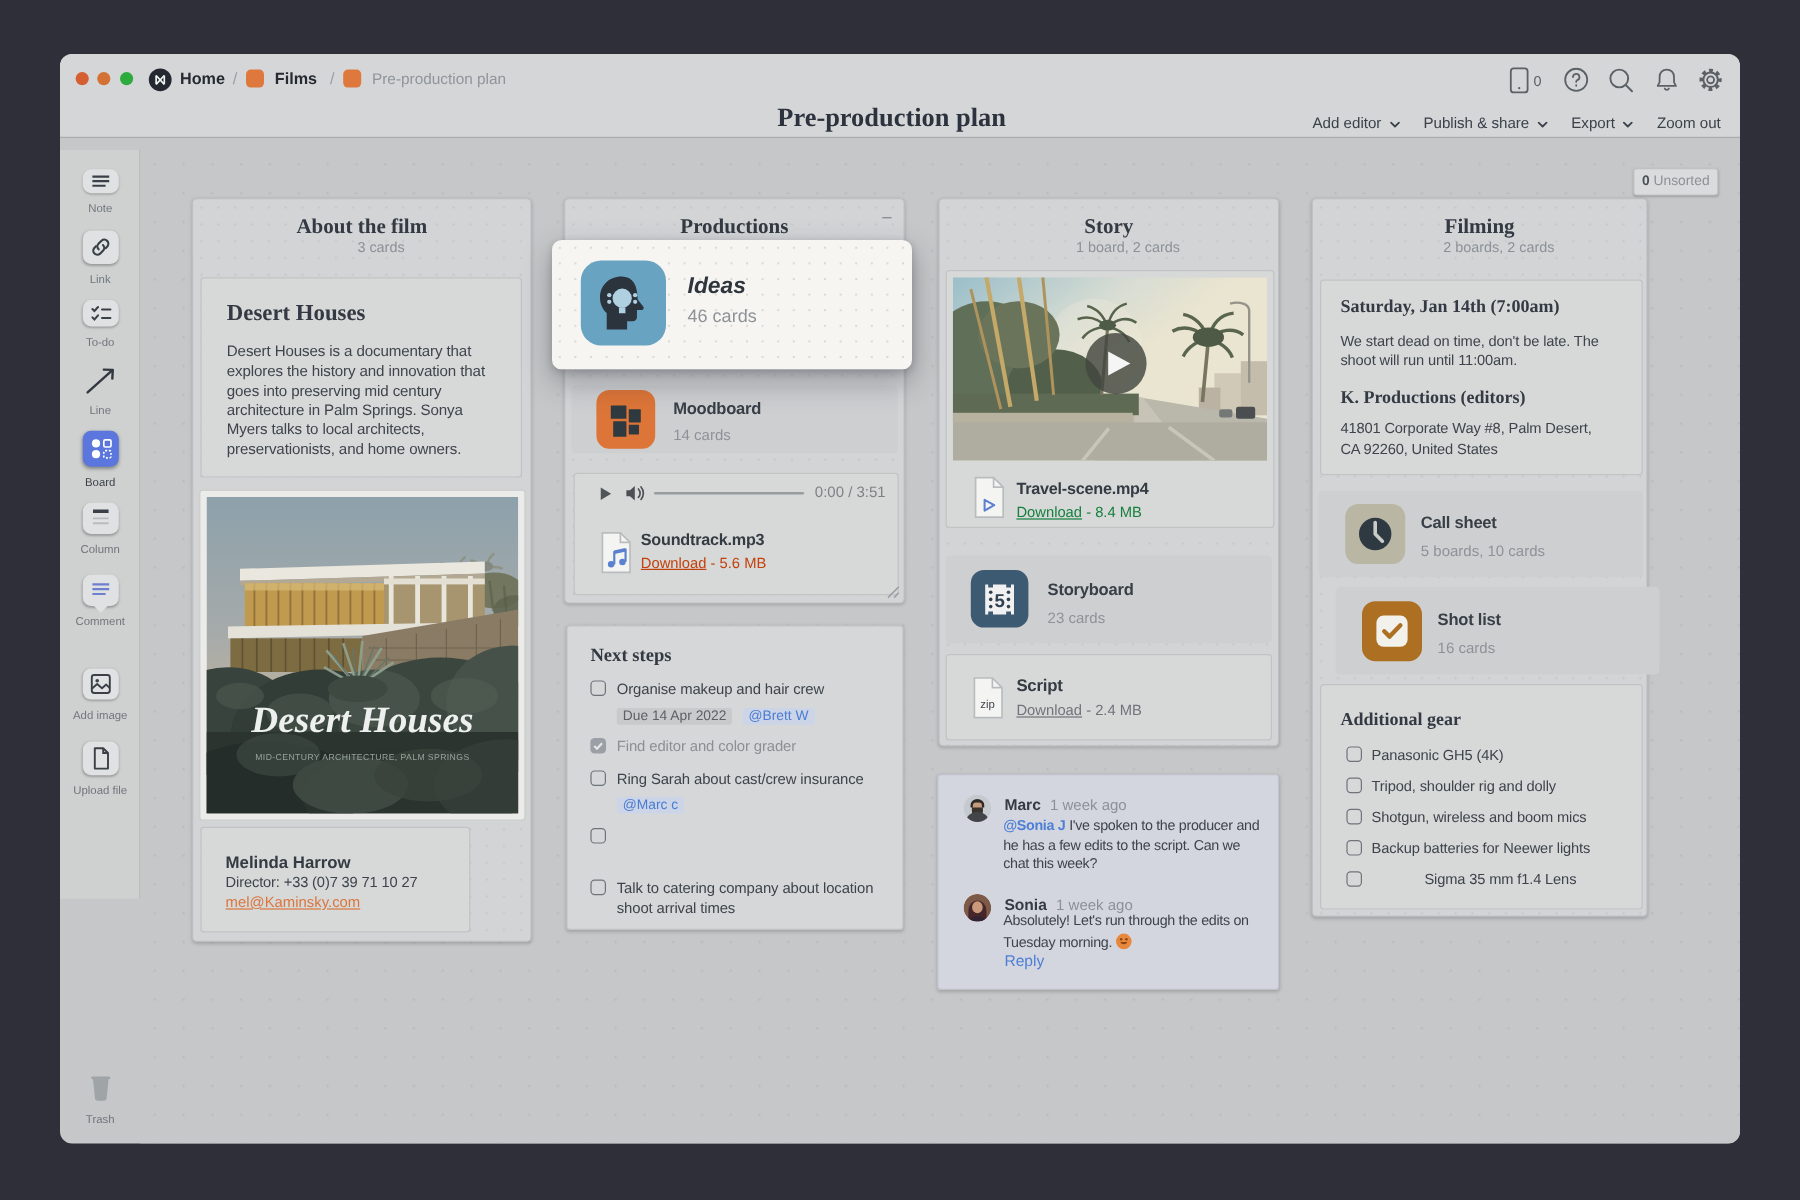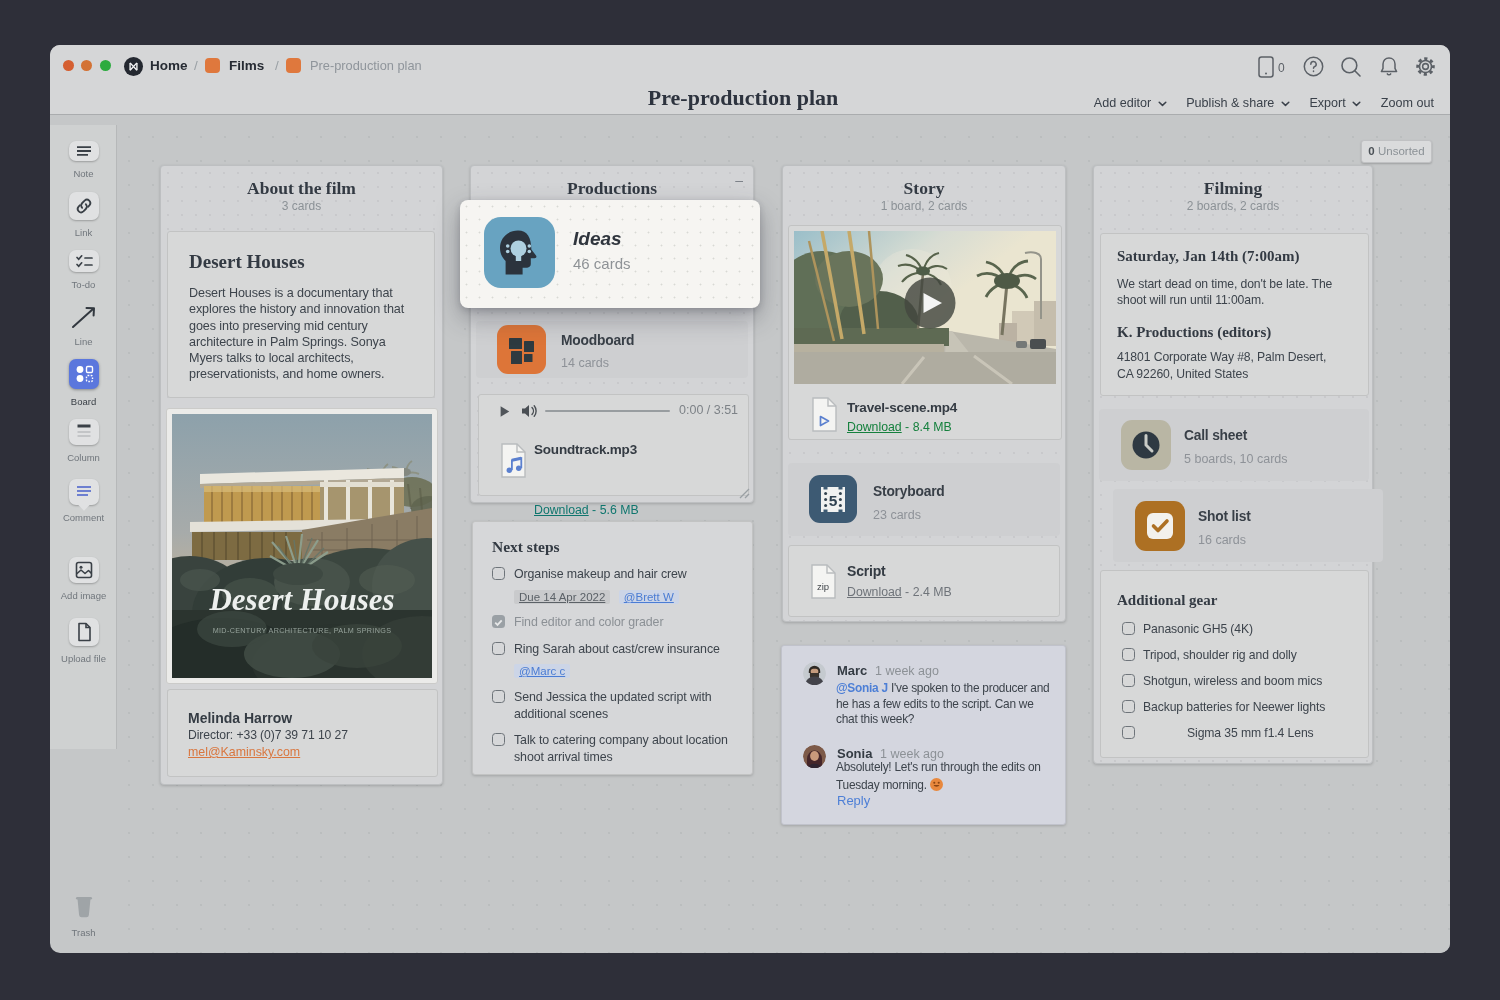--- a/index.html
+++ b/index.html
@@ -22,32 +22,32 @@
   .tool { position:absolute; width:67px; text-align:center; }
   .toolbox { display:inline-block; width:30px; height:28px; background:#e0e1e2;
     border-radius:7px; box-shadow:0 1px 2px rgba(0,0,0,.25); position:relative; }
   .toollabel { font-size:9.5px; color:#70767c; margin-top:3px; }
   .col { position:absolute; background:#d3d4d6; border:1px solid #bdbfc1;
     border-radius:4px; box-shadow:0 1px 3px rgba(0,0,0,.18);
     background-image:radial-gradient(circle, rgba(160,163,166,.28) 0.55px, rgba(0,0,0,0) 1.3px);
     background-size:14px 14px; }
   .coltitle { position:absolute; left:0; width:100%; text-align:center;
     font-family:"Liberation Serif",serif; font-weight:bold; font-size:17.5px; color:#333a43; }
-  .colsub { position:absolute; left:0; width:100%; text-align:center;
+  .colsub { position:absolute; left:16px; width:100%; text-align:center;
     font-size:12px; color:#8b9196; }
   .card { position:absolute; background:#d7d8d8; border:1px solid #c2c3c3; border-radius:3px; }
   .brow { position:absolute; background:#cecfd1; border-radius:4px; }
   .btitle { font-size:13.8px; letter-spacing:-0.2px; font-weight:bold; color:#383f47; }
   .bsub { font-size:12.5px; color:#8e9298; margin-top:3px; }
   .serifh { font-family:"Liberation Serif",serif; font-weight:bold; color:#333a43; }
   .gear { font-size:12.2px; color:#3d444c; letter-spacing:-0.1px; }
   .txt { font-size:12.6px; color:#3d444c; letter-spacing:-0.1px; }
   .chk { display:inline-block; width:13px; height:13px; border:1.5px solid #6e747a;
     border-radius:3.5px; background:transparent; }
-  .tag { display:inline-block; font-size:11.5px; padding:1px 5px; border-radius:2px;text-decoration:underline; }
+  .tag { display:inline-block; font-size:11.5px; padding:1px 5px; border-radius:2px; }
   .dl { text-decoration:underline; }
 </style>
 </head>
 <body>
 <div id="app">
   <div class="window">
     <div class="header">
       <div class="dot" style="left:12.5px;top:15px;width:11px;height:11px;background:#d55f31;"></div>
       <div class="dot" style="left:31px;top:15px;width:11px;height:11px;background:#d37234;"></div>
       <div class="dot" style="left:49.5px;top:15px;width:11px;height:11px;background:#2dab3f;"></div>
@@ -282,21 +282,21 @@
               <ellipse cx="215" cy="166" rx="28" ry="15" fill="#535e54" opacity=".55"></ellipse>
               <ellipse cx="28" cy="166" rx="20" ry="11" fill="#4a564e" opacity=".7"></ellipse>
               <ellipse cx="185" cy="232" rx="45" ry="22" fill="#39433c" opacity=".8"></ellipse>
               <ellipse cx="60" cy="215" rx="35" ry="18" fill="#3d4841" opacity=".7"></ellipse>
 
               <text x="130" y="196" text-anchor="middle" font-family="Liberation Serif" font-style="italic" font-weight="bold" font-size="31" fill="#edf0ee">Desert Houses</text>
               <text x="130" y="219" text-anchor="middle" font-family="Liberation Sans" font-size="7.2" letter-spacing="0.35" fill="#97a39c">MID-CENTURY ARCHITECTURE, PALM SPRINGS</text>
             </svg>
           </div>
         </div>
-        <div class="card" style="left:6px;top:523px;width:271px;height:88px;">
+        <div class="card" style="left:6px;top:523px;width:225px;height:88px;">
           <div class="abs" style="left:20px;top:20px;font-size:14px;font-weight:bold;color:#343b43;">Melinda Harrow</div>
           <div class="abs txt" style="left:20px;top:38px;font-size:12.2px;">Director: +33 (0)7 39 71 10 27</div>
           <div class="abs" style="left:20px;top:55px;font-size:12.4px;color:#d9763e;text-decoration:underline;">mel@Kaminsky.com</div>
         </div>
       </div>
 
       <div class="col" style="left:353px;top:40px;width:284px;height:338px;">
         <div class="coltitle" style="top:12px;">Productions</div>
         <div class="abs" style="right:10px;top:6px;color:#7d8289;font-size:14px;">–</div>
         <div class="brow" style="left:5px;top:155px;width:272px;height:57px;">
@@ -323,21 +323,21 @@
           <div class="abs" style="left:200px;top:8px;font-size:12.5px;color:#7d8287;">0:00 / 3:51</div>
           <svg class="abs" style="left:21px;top:47px;" width="27" height="37" viewBox="0 0 27 37">
             <path d="M2 2 h15 l8 8 v25 h-23 z" fill="#f4f4f2" stroke="#b9bcbe" stroke-width="1.4"></path>
             <path d="M17 2 v8 h8" fill="none" stroke="#b9bcbe" stroke-width="1.4"></path>
             <circle cx="9.3" cy="28.3" r="2.7" fill="#5b80cf"></circle>
               <circle cx="18.7" cy="26.3" r="2.7" fill="#5b80cf"></circle>
             <path d="M11.9 28.2 V18.2 L21.3 16.2 V26.2" fill="none" stroke="#5b80cf" stroke-width="1.8"></path>
             <path d="M11.9 18.2 L21.3 16.2" stroke="#5b80cf" stroke-width="3"></path>
           </svg>
           <div class="abs" style="left:55px;top:47px;font-size:13.5px;letter-spacing:-0.2px;font-weight:bold;color:#343b43;">Soundtrack.mp3</div>
-          <div class="abs" style="left:55px;top:67px;font-size:12.3px;color:#0f766e;margin-top:41px;"><span class="dl">Download</span> - 5.6 MB</div>
+          <div class="abs" style="left:55px;top:67px;font-size:12.3px;color:#c2410c;"><span class="dl">Download</span> - 5.6 MB</div>
         </div>
         <svg class="abs" style="right:3px;bottom:3px;" width="11" height="11" viewBox="0 0 11 11" stroke="#9aa0a4" stroke-width="1.3">
             <path d="M10 1 L1 10 M10 6 L6 10"></path>
           </svg>
       </div>
 
       <div class="abs" style="left:343px;top:75px;width:300px;height:108px;background:#f6f5f2;border-radius:8px;box-shadow:0 10px 24px rgba(40,42,54,.35), 0 2px 6px rgba(40,42,54,.2);background-image:radial-gradient(circle, rgba(172,174,169,.4) 0.55px, rgba(0,0,0,0) 1.3px);background-size:13px 13px;">
         <div class="abs" style="left:24px;top:17px;width:71px;height:71px;background:#68a3c1;border-radius:17px;">
           <svg width="71" height="71" viewBox="0 0 71 71">
             <path fill="#2b333d" d="M34 13.5 c-10.8 0-18 7.8-18 17.6 0 5.6 2.4 9.8 5.6 12.8 L21.6 57.5 h17 v-6.8 h4.6 c2.1 0 3.6-1.5 3.6-3.6 v-5.8 h3.9 c1.6 0 2.2-1.7 1.3-2.9 l-4.6-5.9 C47.2 20.6 43.4 13.5 34 13.5 z"></path>
@@ -364,21 +364,20 @@
         <div class="abs" style="left:19px;top:93px;width:13px;height:13px;background:#9aa0a5;border-radius:3.5px;">
           <svg width="13" height="13" viewBox="0 0 13 13" fill="none" stroke="#e6e7e8" stroke-width="1.8">
               <path d="M3.2 6.6 l2.3 2.3 4.2-4.6"></path>
             </svg>
         </div>
         <div class="abs" style="left:41px;top:93px;font-size:12.4px;letter-spacing:-0.1px;color:#8b9095;">Find editor and color grader</div>
         <div class="chk abs" style="left:19px;top:120px;"></div>
         <div class="abs txt" style="left:41px;top:120px;font-size:12.4px;letter-spacing:-0.1px;">Ring Sarah about cast/crew insurance</div>
         <div class="abs" style="left:41px;top:139px;"><span class="tag" style="background:#ccd5e7;color:#4b7cd3;">@Marc c</span></div>
         <div class="chk abs" style="left:19px;top:168px;"></div>
-        <div class="abs txt" style="left:41px;top:167px;width:230px;font-size:12.4px;letter-spacing:-0.1px;line-height:16.5px;">Send Jessica the updated script with<br>additional scenes</div>
         <div class="chk abs" style="left:19px;top:211px;"></div>
         <div class="abs txt" style="left:41px;top:210px;width:240px;font-size:12.4px;letter-spacing:-0.1px;line-height:16.5px;">Talk to catering company about location<br>shoot arrival times</div>
       </div>
 
       <div class="col" style="left:665px;top:40px;width:284px;height:457px;">
         <div class="coltitle" style="top:12px;">Story</div>
         <div class="colsub" style="top:33px;">1 board, 2 cards</div>
         <div class="card" style="left:5px;top:59px;width:274px;height:215px;">
           <div class="abs" style="left:5px;top:5px;width:262px;height:153px;overflow:hidden;">
             <svg width="262" height="153" viewBox="0 0 262 153">

